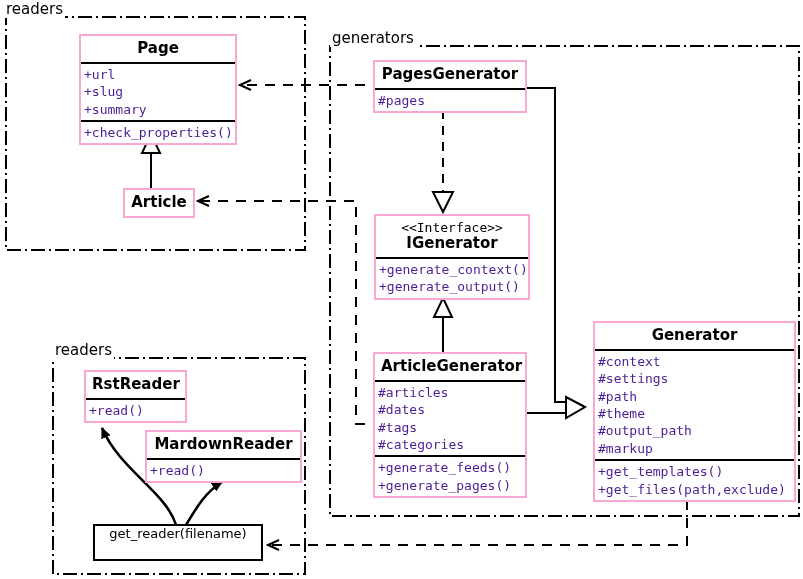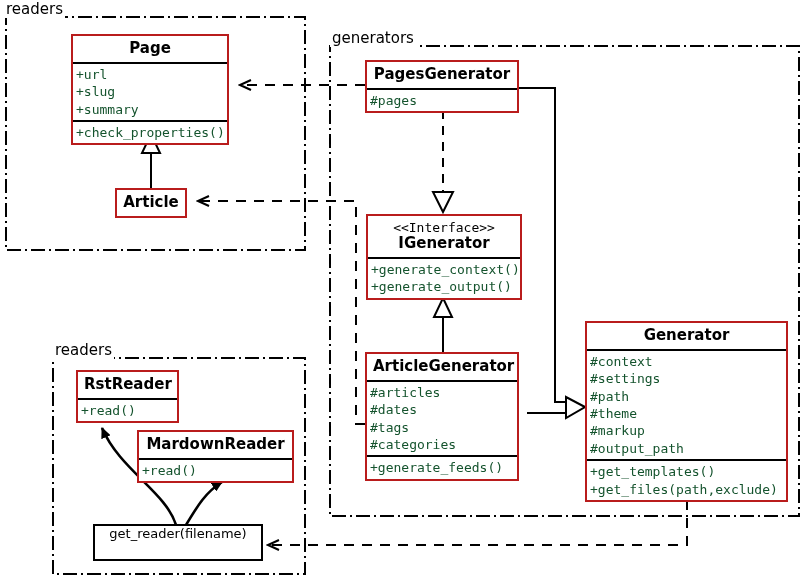--- a/index.html
+++ b/index.html
@@ -2,29 +2,29 @@
 <html><head>
 <meta charset="utf-8">
 <title>UML Class Diagram</title>
 <style>
   html,body{margin:0;padding:0;background:#ffffff;}
   body{font-family:"DejaVu Sans","Liberation Sans",sans-serif;}
   #canvas{position:relative;width:803px;height:579px;background:#fff;overflow:hidden;}
   #canvas svg{position:absolute;left:0;top:0;width:803px;height:579px;}
   .pkg-label{position:absolute;font-size:15px;color:#000;background:#fff;padding:0 2px;
              font-family:"DejaVu Sans","Liberation Sans",sans-serif;white-space:nowrap;z-index:5;}
-  .cls{position:absolute;border:2px solid #b91c1c;background:#fff;box-sizing:border-box;z-index:4;}
+  .cls{position:absolute;border:2px solid #f9a8d4;background:#fff;box-sizing:border-box;z-index:4;margin-left:8px;}
   .cls .hdr{border-bottom:2px solid #000;text-align:center;font-weight:bold;font-size:15px;
             padding:4px 6px 4px 6px;line-height:1.18;white-space:nowrap;}
   .cls .hdr .stereo{display:block;font-weight:normal;font-size:13px;
                     font-family:"DejaVu Sans Mono","Liberation Mono",monospace;}
   .cls .sec{border-bottom:2px solid #000;padding:2px 2px 2px 3px;}
   .cls .sec:last-child{border-bottom:none;}
   .cls .sec div{font-family:"DejaVu Sans Mono","Liberation Mono",monospace;font-size:13px;
-                line-height:1.34;white-space:nowrap;color:#14532d;}
+                line-height:1.34;white-space:nowrap;color:#4c1d95;}
   .plain{position:absolute;border:2px solid #000;background:#fff;box-sizing:border-box;z-index:4;
          display:flex;align-items:flex-start;justify-content:center;font-size:13px;
          font-family:"DejaVu Sans","Liberation Sans",sans-serif;}
 </style>
 </head>
 <body>
 
 <div id="canvas">
 
   <svg xmlns="http://www.w3.org/2000/svg" viewBox="0 0 803 579">
@@ -136,32 +136,33 @@
   <div class="cls" style="left:365px;top:352px;width:154px;">
     <div class="hdr">ArticleGenerator</div>
     <div class="sec">
       <div>#articles</div>
       <div>#dates</div>
       <div>#tags</div>
       <div>#categories</div>
     </div>
     <div class="sec">
       <div>+generate_feeds()</div>
+      <div>+generate_pages()</div>
     </div>
   </div>
 
   <div class="cls" style="left:585px;top:321px;width:203px;">
     <div class="hdr">Generator</div>
     <div class="sec">
       <div>#context</div>
       <div>#settings</div>
       <div>#path</div>
       <div>#theme</div>
+      <div>#output_path</div>
       <div>#markup</div>
-      <div>#output_path</div>
     </div>
     <div class="sec">
       <div>+get_templates()</div>
       <div>+get_files(path,exclude)</div>
     </div>
   </div>
 
   <div class="cls" style="left:76px;top:370px;width:103px;">
     <div class="hdr">RstReader</div>
     <div class="sec">

